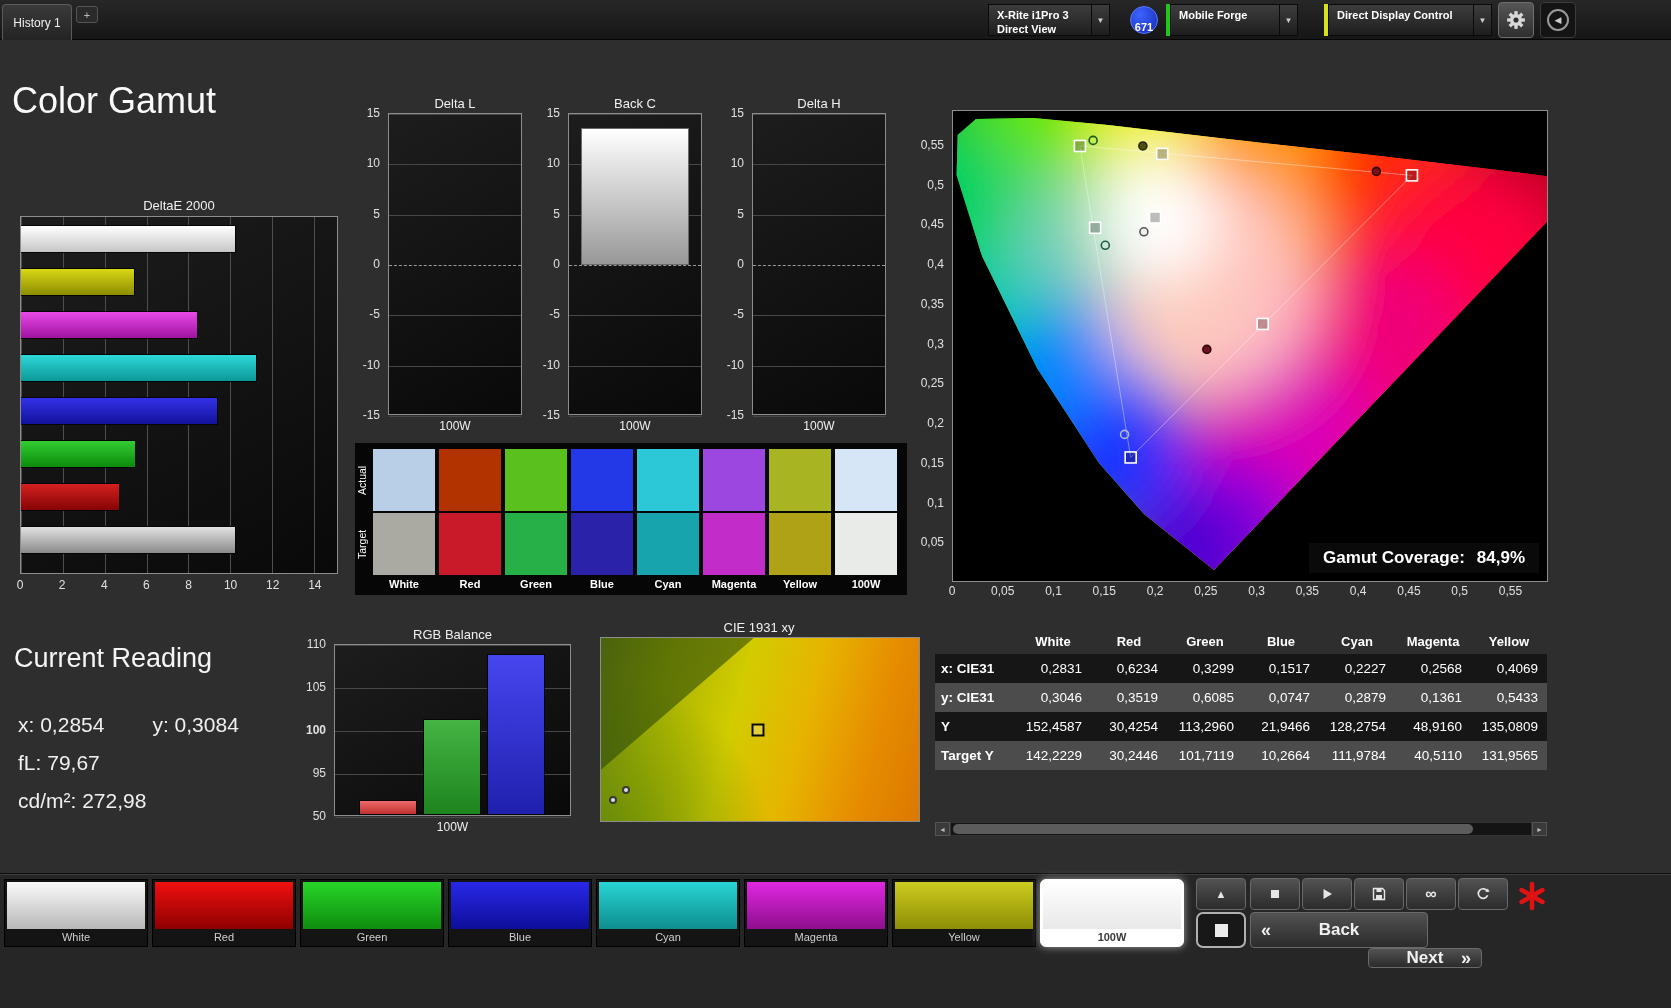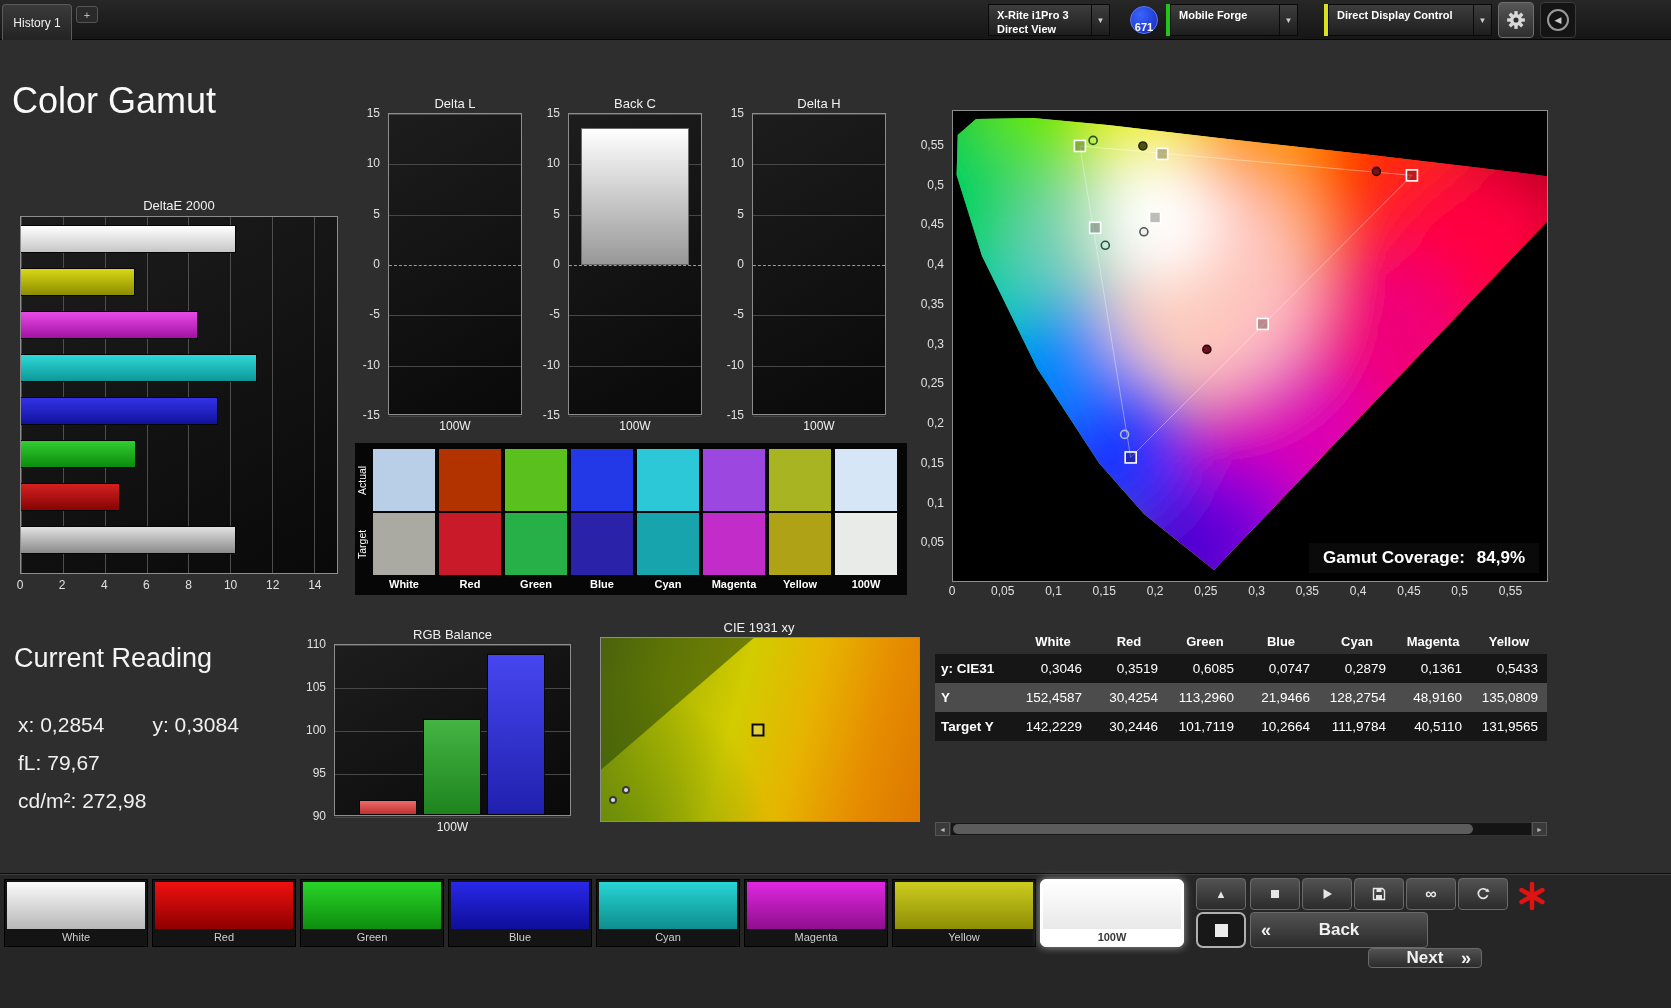--- a/index.html
+++ b/index.html
@@ -422,23 +422,23 @@
   <div class="creadline abs" style="left:18px;top:789px">
     <span><span>cd/m²:</span>
       <span>272,98</span></span>
   </div>
 
   <div class="abs" style="left:306px;top:627px;width:270px;height:212px">
     <div class="chart-title" style="margin-left:28px;width:237px">RGB Balance</div>
     <div id="yt-rgb" class="abs" style="left:0;top:17px;width:24px;height:172px">
         <div class="ytick" style="top: -7px;">110</div>
         <div class="ytick" style="top: 36px;">105</div>
-        <div class="ytick" style="top: 79px;">100</div>
+        <div class="ytick" style="top: 79px; font-weight: bold;">100</div>
         <div class="ytick" style="top: 122px;">95</div>
-        <div class="ytick" style="top: 165px;">90</div>
+        <div class="ytick" style="top: 165px;">50</div>
       </div>
     <div id="plot-rgb" class="chart-frame" style="left:28px;top:17px;width:237px;height:172px">
         <div class="hgrid" style="top: 0px;"></div>
         <div class="hgrid" style="top: 43px;"></div>
         <div class="hgrid" style="top: 86px;"></div>
         <div class="hgrid" style="top: 129px;"></div>
         <div class="hgrid" style="top: 172px;"></div>
         <div class="rgbbar" style="left: 24px; height: 15.48px; background: linear-gradient(rgb(236, 106, 106), rgb(192, 48, 48));"></div>
         <div class="rgbbar" style="left: 88px; height: 96.32px; background: linear-gradient(rgb(68, 180, 68), rgb(30, 132, 30));"></div>
         <div class="rgbbar" style="left: 152px; height: 160.82px; background: linear-gradient(rgb(70, 70, 240), rgb(32, 32, 174));"></div>
@@ -463,20 +463,30 @@
             <th>White</th>
             <th>Red</th>
             <th>Green</th>
             <th>Blue</th>
             <th>Cyan</th>
             <th>Magenta</th>
             <th>Yellow</th>
           </tr>
         </thead>
       <tbody id="table-body">
+          <tr>
+            <td class="rowlabel">x: CIE31</td>
+            <td>0,2831</td>
+            <td>0,6234</td>
+            <td>0,3299</td>
+            <td>0,1517</td>
+            <td>0,2227</td>
+            <td>0,2568</td>
+            <td>0,4069</td>
+          </tr>
           <tr>
             <td class="rowlabel">y: CIE31</td>
             <td>0,3046</td>
             <td>0,3519</td>
             <td>0,6085</td>
             <td>0,0747</td>
             <td>0,2879</td>
             <td>0,1361</td>
             <td>0,5433</td>
           </tr>

